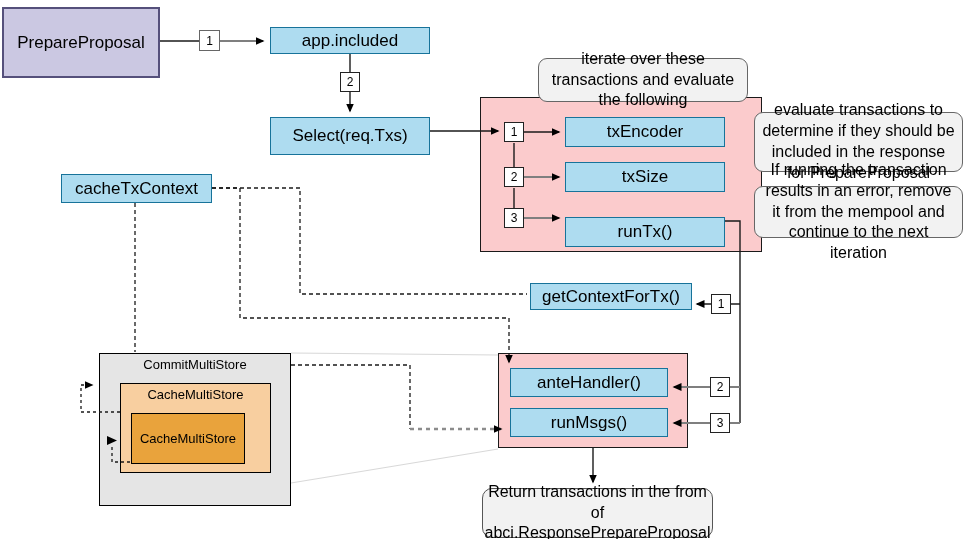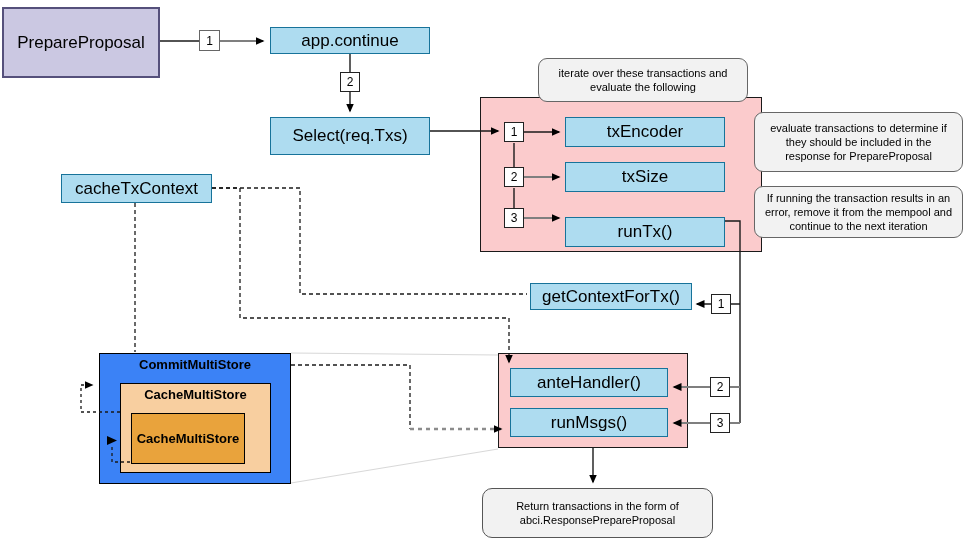--- a/index.html
+++ b/index.html
@@ -17,34 +17,34 @@
     position:absolute;box-sizing:border-box;width:20px;height:20px;background:#ffffff;
     border:1px solid #222;display:flex;align-items:center;justify-content:center;
     font-size:12px;z-index:3;
   }
   .container-pink{position:absolute;box-sizing:border-box;background:#FBCBCC;border:1px solid #1a1a1a;z-index:1;}
   .store{position:absolute;box-sizing:border-box;border:1px solid #000;z-index:1;}
   .store-label{position:absolute;top:3px;left:0;width:100%;text-align:center;font-size:13px;}
   .callout{
     position:absolute;box-sizing:border-box;background:#F2F2F2;border:1px solid #666;border-radius:9px;
     display:flex;align-items:center;justify-content:center;text-align:center;
-    font-size:11px;line-height:1.3;padding:4px 7px;z-index:3;
+    font-size:16px;line-height:1.3;padding:4px 7px;z-index:3;
   }
   svg.lines{position:absolute;left:0;top:0;z-index:2;}
 </style>
 </head>
 <body>
 
 <div id="stage">
 
   <div class="container-pink" style="left:480px;top:97px;width:282px;height:155px;"></div>
 
   <div class="container-pink" style="left:498px;top:353px;width:190px;height:95px;"></div>
 
-  <div class="store" style="left:99px;top:353px;width:192px;height:131px;background:#3b82f6;font-weight:bold;">
+  <div class="store" style="left:99px;top:353px;width:192px;height:153px;background:#e5e5e5;">
     <div class="store-label">CommitMultiStore</div>
     <div class="store" style="left:20px;top:29px;width:151px;height:90px;background:#F8CFA0;">
       <div class="store-label">CacheMultiStore</div>
       <div class="store" style="left:10px;top:29px;width:114px;height:51px;background:#E9A33C;display:flex;align-items:center;justify-content:center;font-size:13px;">
         <span>CacheMultiStore</span>
       </div>
     </div>
   </div>
 
   <svg class="lines" width="966" height="539" viewBox="0 0 966 539">
@@ -88,21 +88,21 @@
 
     <path d="M120,412 L81,412 L81,385 L92,385" stroke="#1A1A1A" stroke-width="1.3" fill="none" stroke-dasharray="3 3" marker-end="url(#ah)"></path>
     <path d="M130,462 L112,462 L112,445" stroke="#1A1A1A" stroke-width="1.3" fill="none" stroke-dasharray="3 3"></path>
     <polygon points="107,436 107,445 117,440.5" fill="#000"></polygon>
   </svg>
 
   <div class="node purple" style="left:2px;top:7px;width:158px;height:71px;">PrepareProposal</div>
 
   <div class="numbox" style="left:199px;top:30px;width:21px;height:21px;border-color:#666;">1</div>
 
-  <div class="node blue" style="left:270px;top:27px;width:160px;height:27px;">app.continue</div>
+  <div class="node blue" style="left:270px;top:27px;width:160px;height:27px;">app.included</div>
 
   <div class="numbox" style="left:340px;top:72px;">2</div>
 
   <div class="node blue" style="left:270px;top:117px;width:160px;height:38px;">Select(req.Txs)</div>
 
   <div class="callout" style="left:538px;top:58px;width:210px;height:44px;">iterate over these transactions and evaluate the following</div>
 
   <div class="numbox" style="left:504px;top:122px;">1</div>
   <div class="numbox" style="left:504px;top:167px;">2</div>
   <div class="numbox" style="left:504px;top:208px;">3</div>
@@ -118,15 +118,15 @@
 
   <div class="node blue" style="left:530px;top:283px;width:162px;height:27px;">getContextForTx()</div>
   <div class="numbox" style="left:711px;top:294px;">1</div>
 
   <div class="node blue" style="left:510px;top:368px;width:158px;height:29px;">anteHandler()</div>
   <div class="node blue" style="left:510px;top:408px;width:158px;height:29px;">runMsgs()</div>
 
   <div class="numbox" style="left:710px;top:377px;">2</div>
   <div class="numbox" style="left:710px;top:413px;">3</div>
 
-  <div class="callout" style="left:482px;top:488px;width:231px;height:50px;border-color:#565656;border-radius:10px;">Return transactions in the form of abci.ResponsePrepareProposal</div>
+  <div class="callout" style="left:482px;top:488px;width:231px;height:50px;border-color:#565656;border-radius:10px;">Return transactions in the from of abci.ResponsePrepareProposal</div>
 
 </div>
 
 </body></html>

